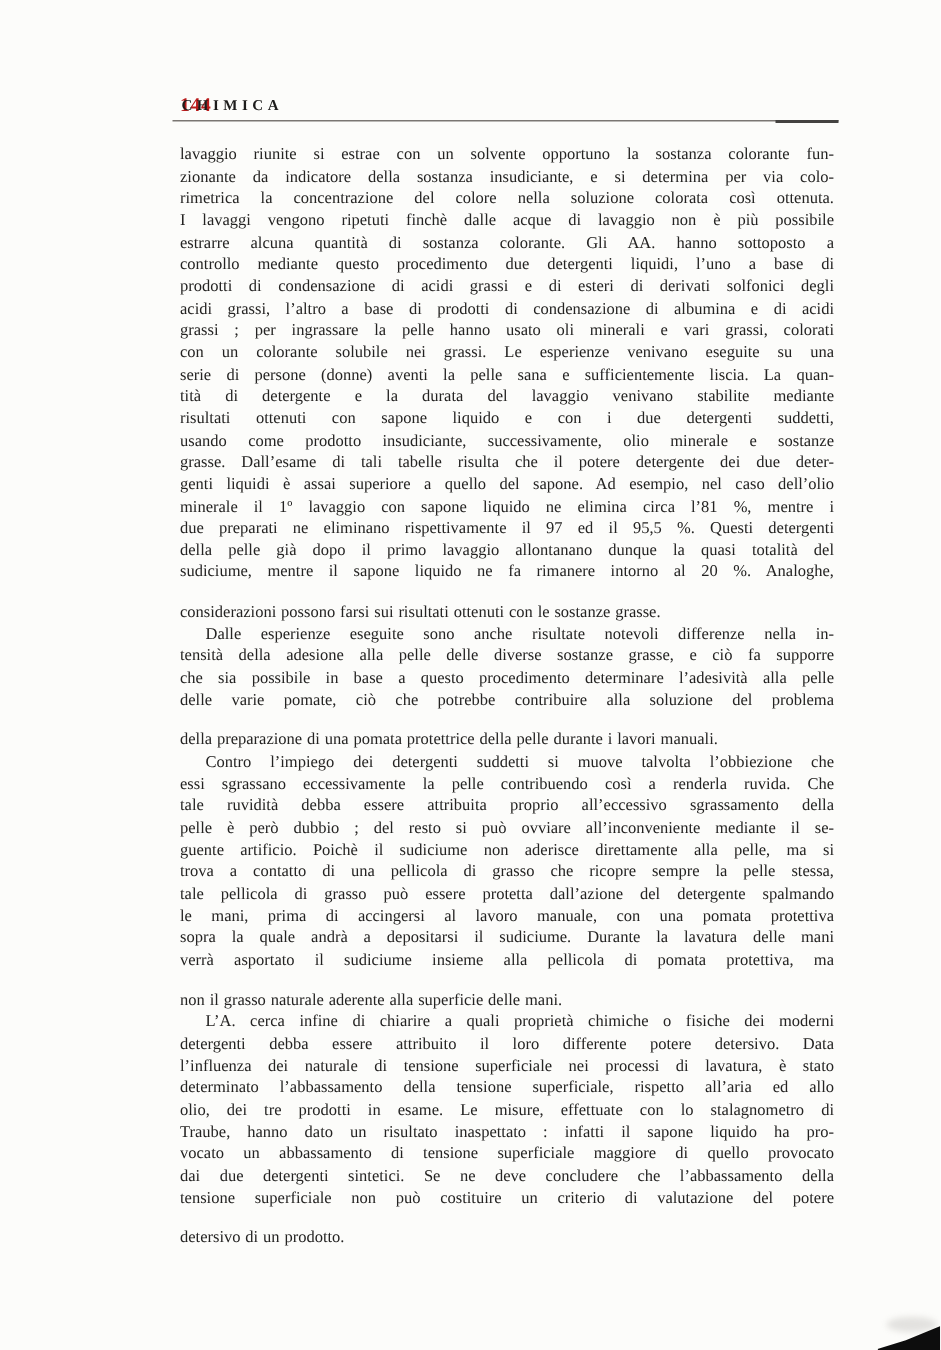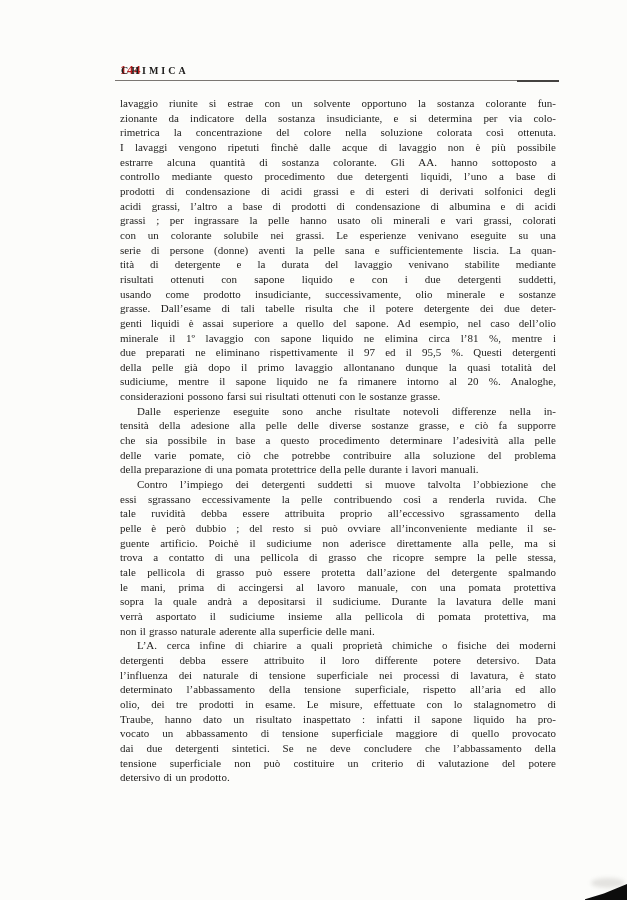--- a/index.html
+++ b/index.html
@@ -72,20 +72,21 @@
   }
   .paragraph { margin: 0; }
   .line {
     height: 14.66px;
     text-align: justify;
     text-align-last: justify;
     word-spacing: 0.5px;
   }
   .line.last {
     text-align-last: left;
+    margin-top: 12px;
   }
   .line.indent {
     text-indent: 17px;
   }
   
   .corner-artifact {
     position: absolute;
     right: 0;
     bottom: 0;
     width: 42px;

